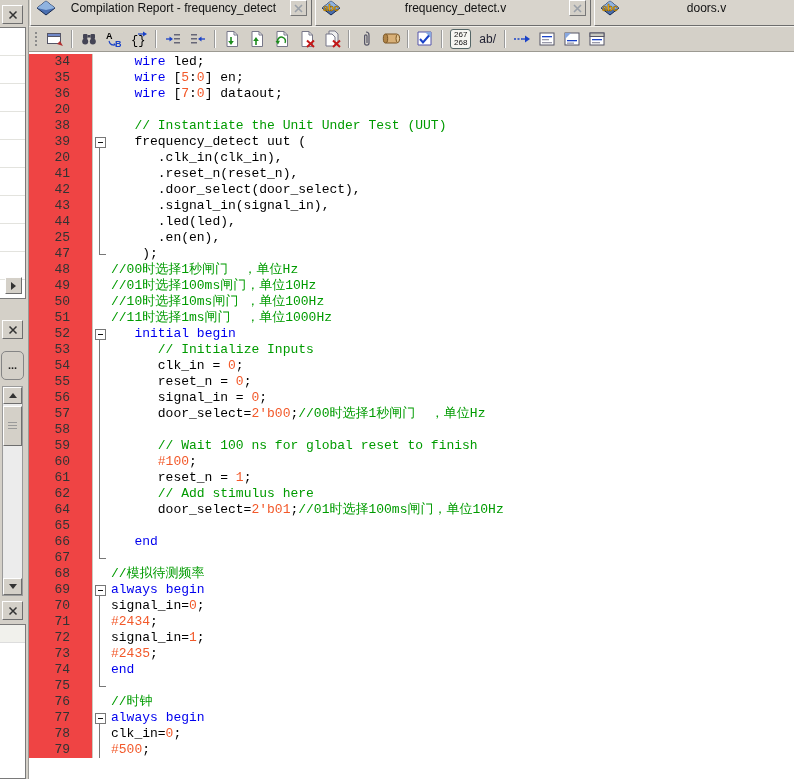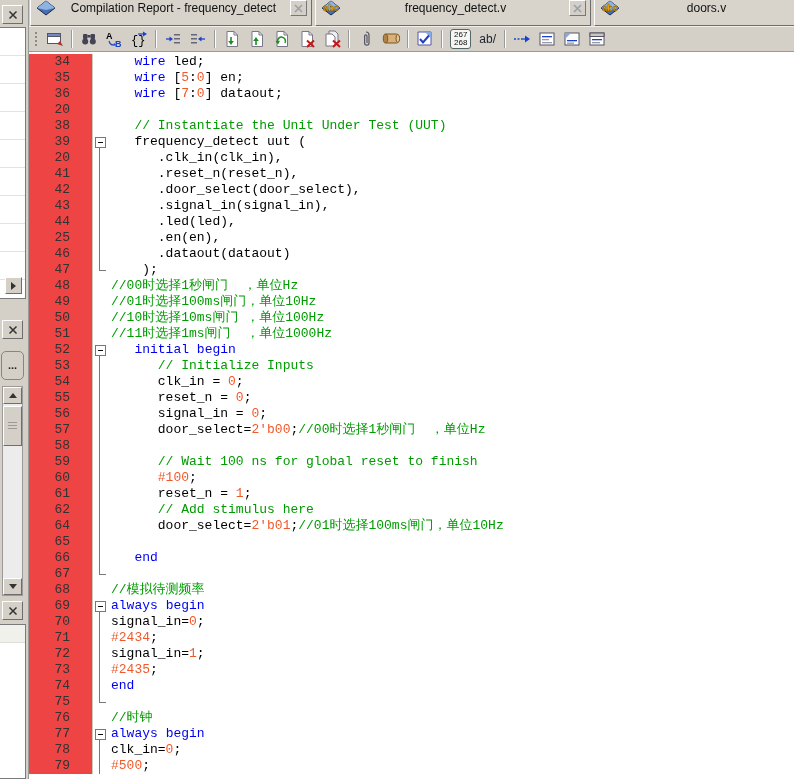--- a/index.html
+++ b/index.html
@@ -405,27 +405,20 @@
             <div class="codeln"><span class="tp">      .led(led),</span></div>
           </div>
           <div class="row">
             <div class="ln">25</div>
             <div class="fold">
               <span class="fstem"></span>
             </div>
             <div class="codeln"><span class="tp">      .en(en),</span></div>
           </div>
           <div class="row">
-            <div class="ln">46</div>
-            <div class="fold">
-              <span class="fstem"></span>
-            </div>
-            <div class="codeln"><span class="tp">      .dataout(dataout)</span></div>
-          </div>
-          <div class="row">
             <div class="ln">47</div>
             <div class="fold">
               <span class="fstem fstem-t"></span>
               <span class="fcorner"></span>
             </div>
             <div class="codeln"><span class="tp">    );</span></div>
           </div>
           <div class="row">
             <div class="ln">48</div>
             <div class="fold"></div>

